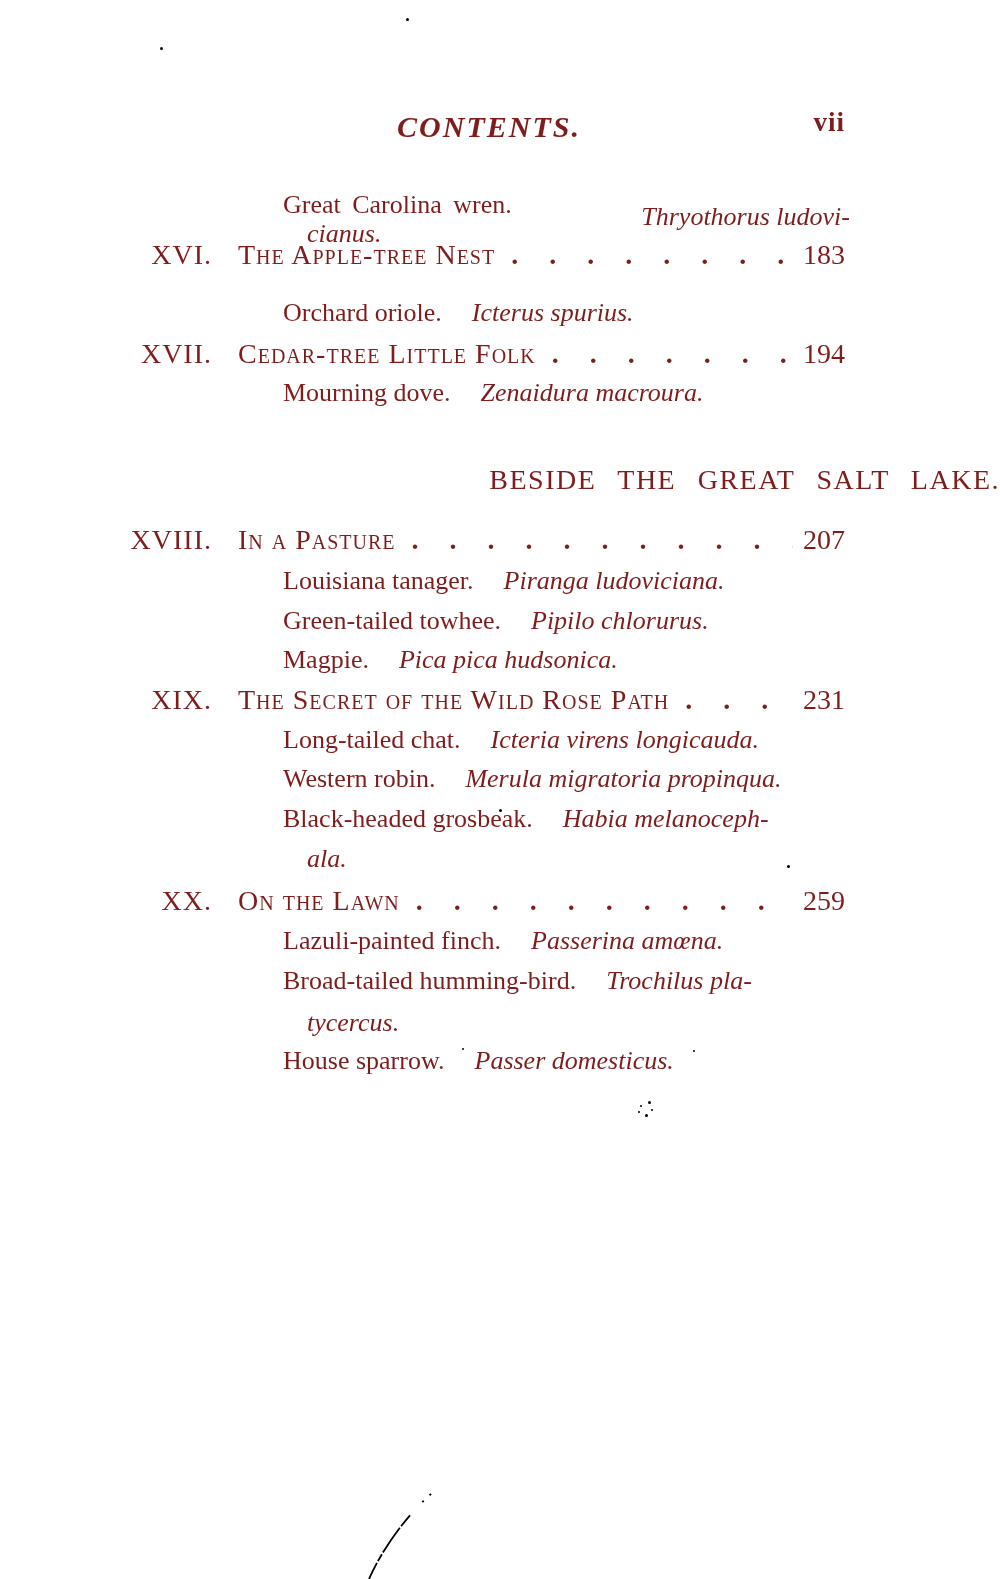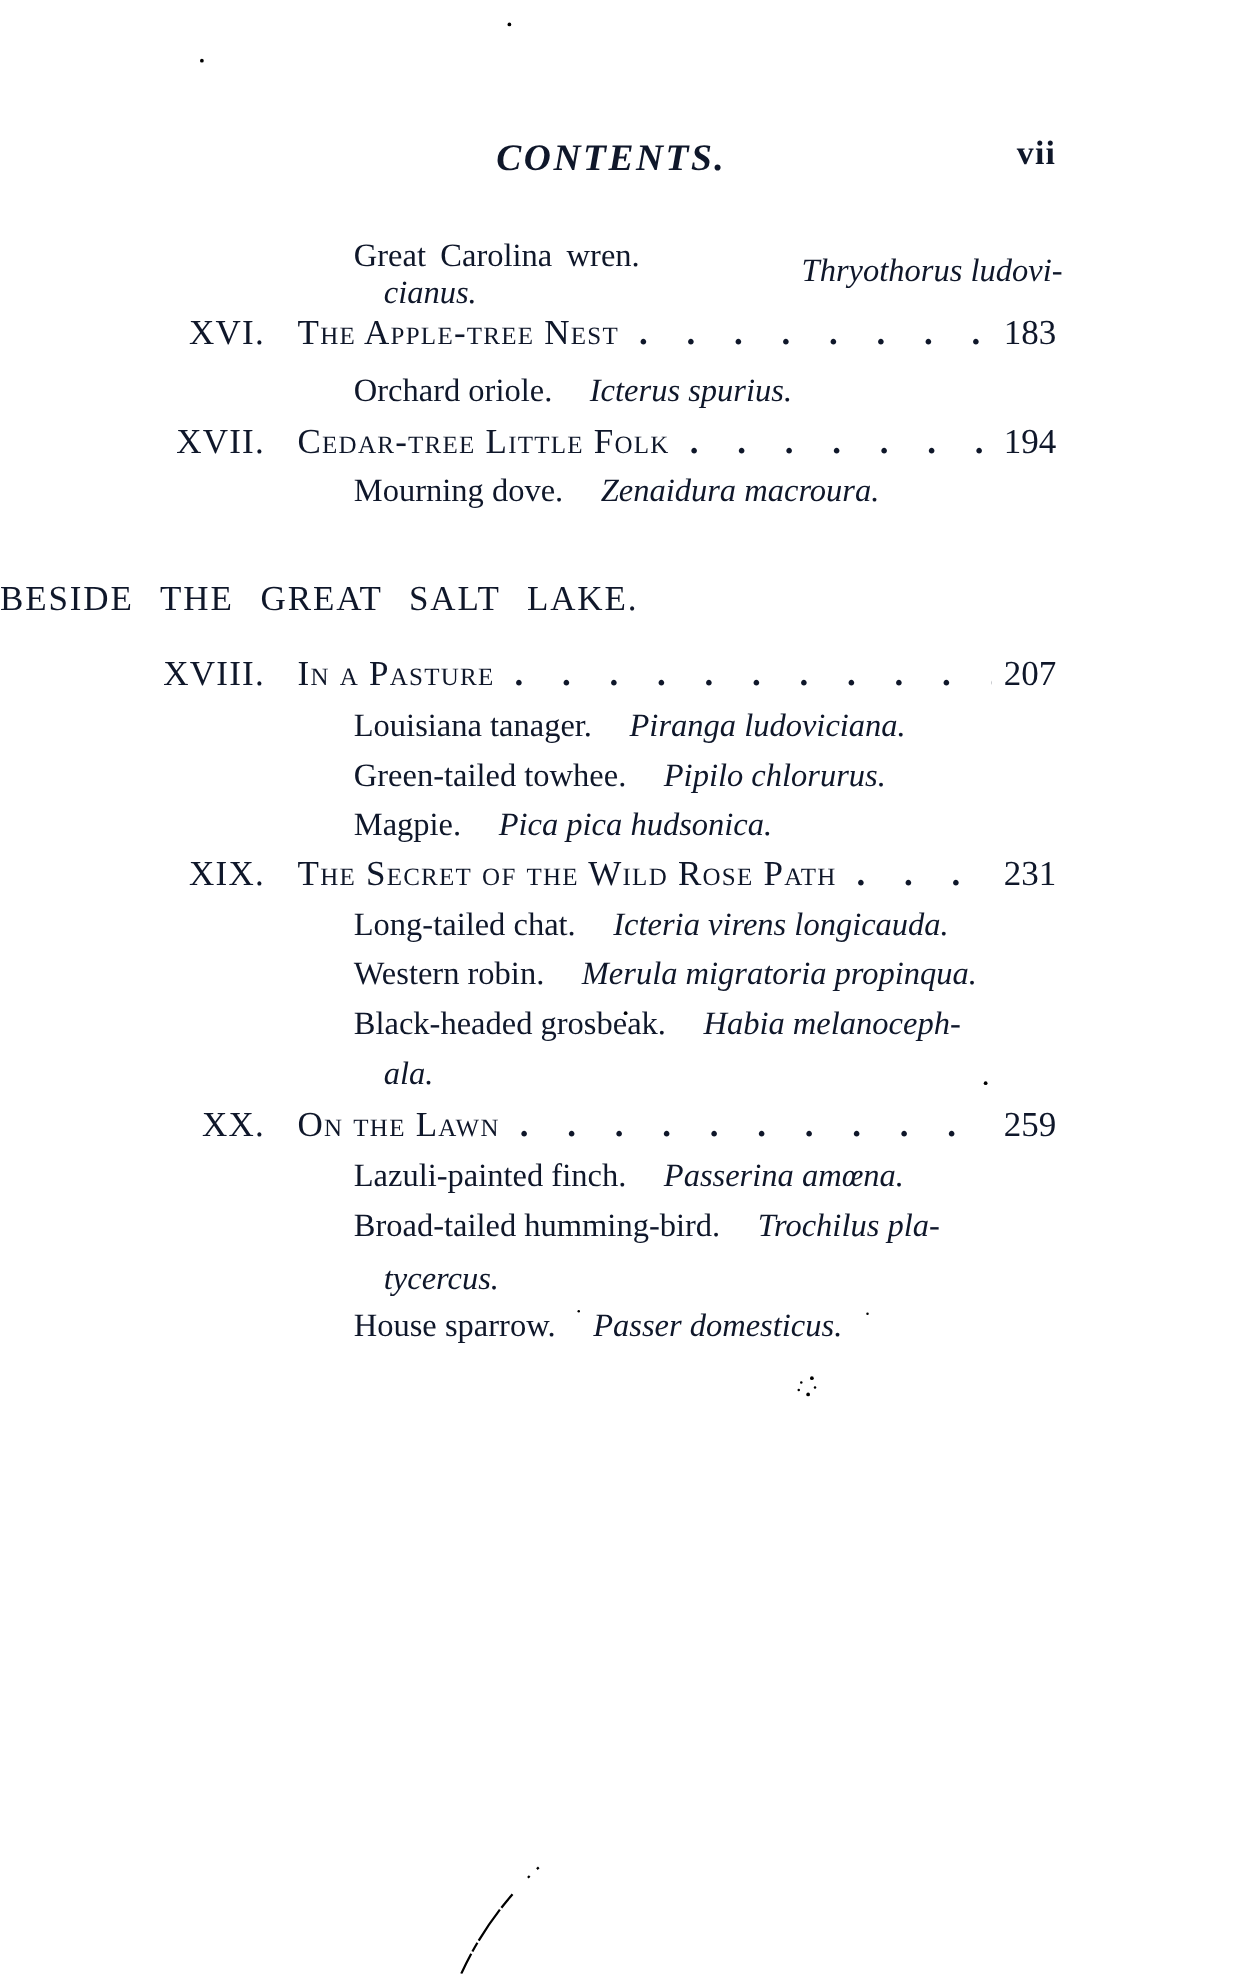--- a/index.html
+++ b/index.html
@@ -2,21 +2,21 @@
 <html><head>
 <meta charset="utf-8">
 <style>
   html, body { margin: 0; padding: 0; }
   body { background: #ffffff; }
   .page {
     position: relative;
     width: 1000px;
     height: 1579px;
     background: #ffffff;
-    color: #0f172a;
+    color: #7f1d1d;
     font-family: "Liberation Serif", "DejaVu Serif", serif;
     overflow: hidden;
   }
 
   
   .header-title {
     position: absolute;
     top: 112px; left: 0; width: 978px;
     text-align: center;
     font-size: 30px;
@@ -63,21 +63,21 @@
   .species.justified .common { word-spacing: 5px; }
   .species.justified .latin { margin-left: 0; }
 
   
   .cont { left: 307px; font-size: 26px; font-style: italic; }
 
   
   .section-heading {
     position: absolute;
     top: 465px; left: 0; width: 1000px;
-    text-align: left;
+    text-align: right;
     font-size: 28px;
     letter-spacing: 1.5px;
     word-spacing: 13px;
     line-height: 1.1;
   }
 
   
   .speck {
     position: absolute;
     background: #000;
@@ -95,21 +95,21 @@
 
   <div class="header-title">CONTENTS.</div>
   <div class="folio">vii</div>
 
   <div class="row species justified" style="top:179px">
     <span class="common">Great Carolina wren.</span>
     <span class="latin">Thryothorus ludovi-</span>
   </div>
   <div class="row cont" style="top:220px">cianus.</div>
 
-  <div class="row chapter" style="top:252px">
+  <div class="row chapter" style="top:240px">
     <span class="num">XVI.</span>
     <span class="title">The Apple-tree Nest</span>
     <span class="leader">. . . . . . . .</span>
     <span class="pagenum">183</span>
   </div>
   <div class="row species" style="top:299px">
     <span class="common">Orchard oriole.</span><span class="latin">Icterus spurius.</span>
   </div>
 
   <div class="row chapter" style="top:339px">

